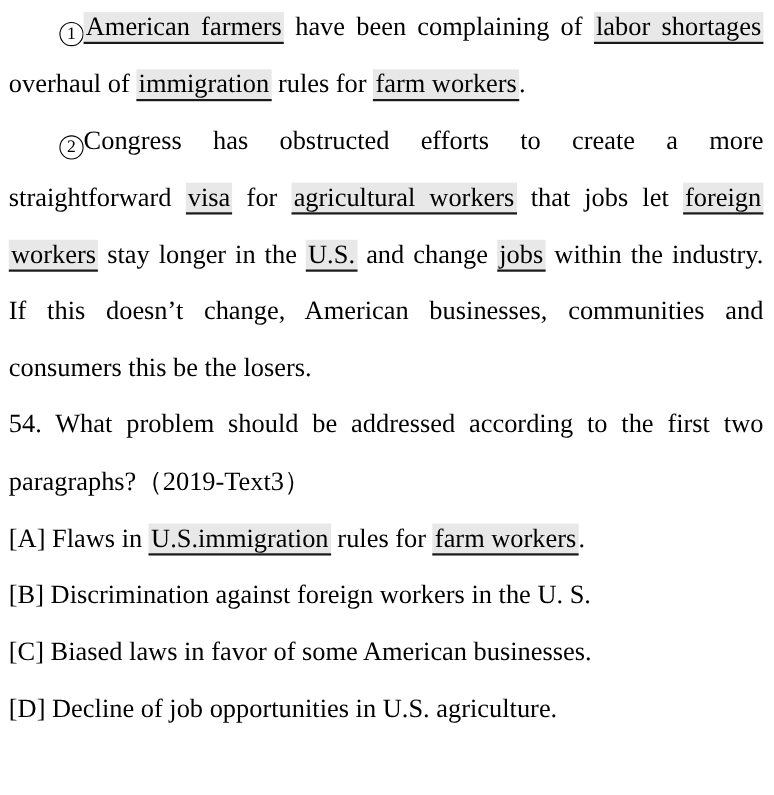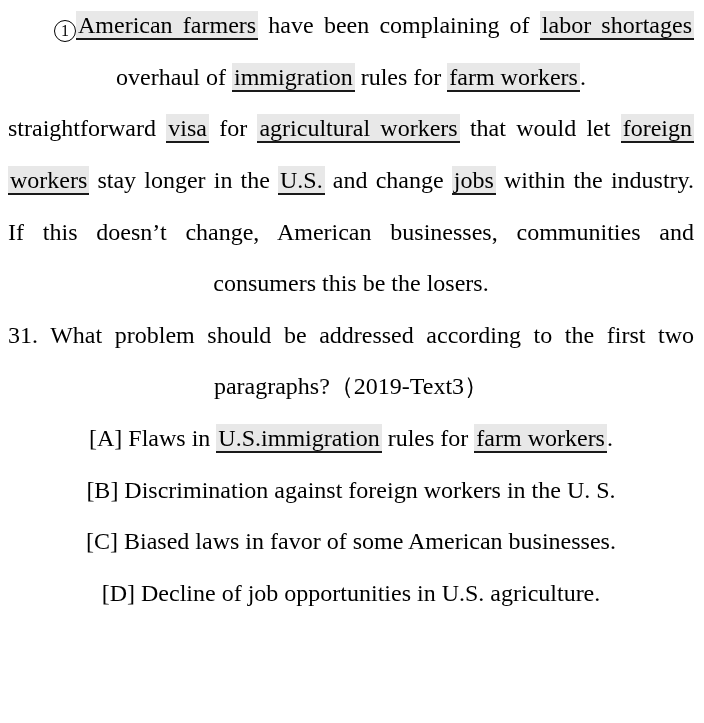--- a/index.html
+++ b/index.html
@@ -14,21 +14,21 @@
   }
   .doc {
     padding: 0 10px 0 8px;
     font-family: Liberation Serif, serif;
     font-size: 24px;
     color: var(--text-color, #000000);
   }
   .line {
     height: 51.64px;
     line-height: 51.64px;
-    text-align: center;
+    text-align: left;
     white-space: normal;
   }
   .line.just {
     text-align: justify;
     text-align-last: justify;
   }
   .line.indent {
     text-indent: 46px;
   }
   .hl {
@@ -50,23 +50,24 @@
     vertical-align: -2.5px;
     text-indent: 0;
   }
 </style>
 </head>
 <body>
 
 <main class="doc">
     <div class="line just indent"><span class="circle-num">1</span><span class="hl">American farmers</span><span class="plain"> have been complaining of </span><span class="hl">labor shortages</span></div>
     <div class="line"><span class="plain">overhaul of </span><span class="hl">immigration</span><span class="plain"> rules for </span><span class="hl">farm workers</span><span class="plain">.</span></div>
-    <div class="line just"><span class="plain">straightforward </span><span class="hl">visa</span><span class="plain"> for </span><span class="hl">agricultural workers</span><span class="plain"> that would let </span><span class="hl">foreign</span></div>
+    <div class="line just indent"><span class="circle-num">2</span><span class="plain">Congress has obstructed efforts to create a more</span></div>
+    <div class="line just"><span class="plain">straightforward </span><span class="hl">visa</span><span class="plain"> for </span><span class="hl">agricultural workers</span><span class="plain"> that jobs let </span><span class="hl">foreign</span></div>
     <div class="line just"><span class="hl">workers</span><span class="plain"> stay longer in the </span><span class="hl">U.S.</span><span class="plain"> and change </span><span class="hl">jobs</span><span class="plain"> within the industry.</span></div>
     <div class="line just"><span class="plain">If this doesn’t change, American businesses, communities and</span></div>
     <div class="line"><span class="plain">consumers this be the losers.</span></div>
-    <div class="line just"><span class="plain">31. What problem should be addressed according to the first two</span></div>
+    <div class="line just"><span class="plain">54. What problem should be addressed according to the first two</span></div>
     <div class="line"><span class="plain">paragraphs?（2019-Text3）</span></div>
     <div class="line"><span class="plain">[A] Flaws in </span><span class="hl">U.S.immigration</span><span class="plain"> rules for </span><span class="hl">farm workers</span><span class="plain">.</span></div>
     <div class="line"><span class="plain">[B] Discrimination against foreign workers in the U. S.</span></div>
     <div class="line"><span class="plain">[C] Biased laws in favor of some American businesses.</span></div>
     <div class="line"><span class="plain">[D] Decline of job opportunities in U.S. agriculture.</span></div>
   </main>
 
 </body></html>

